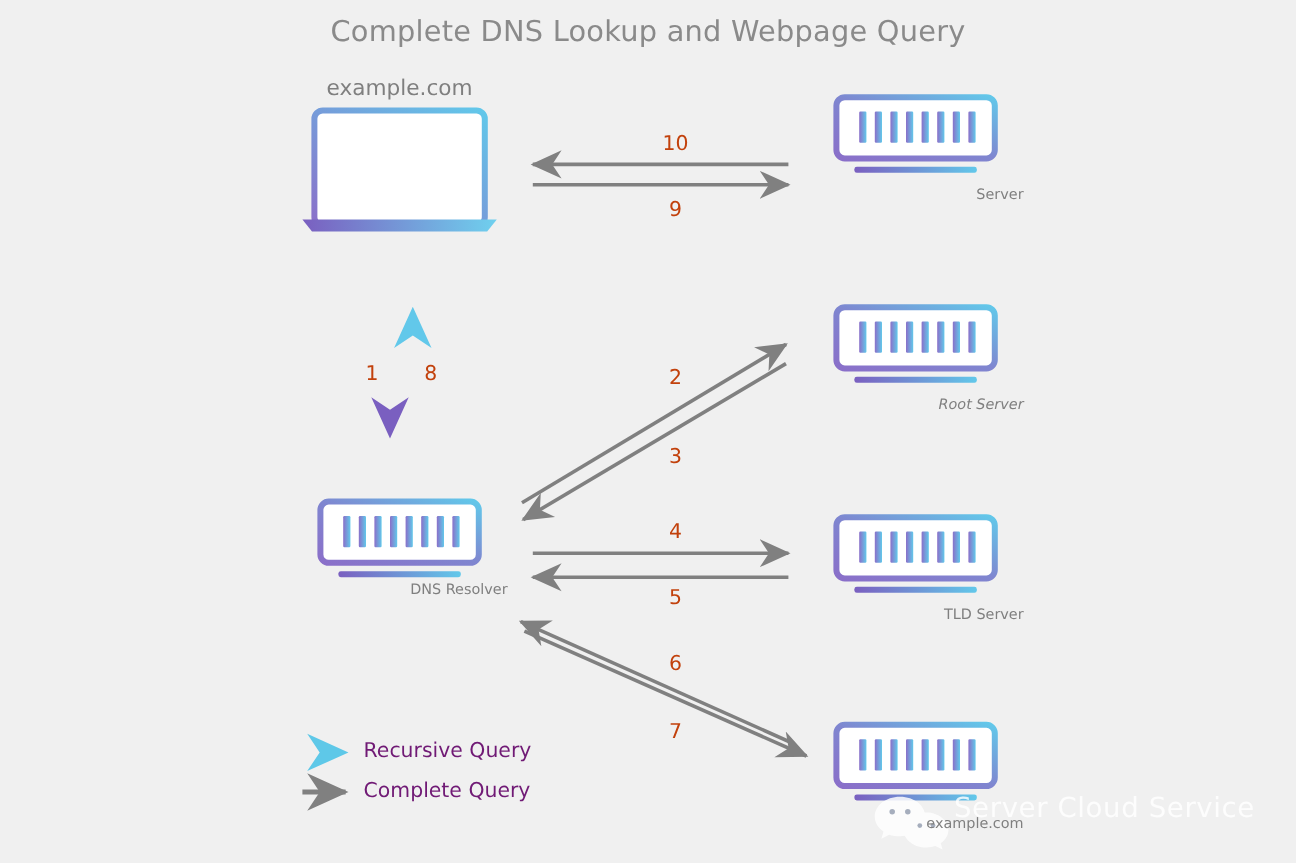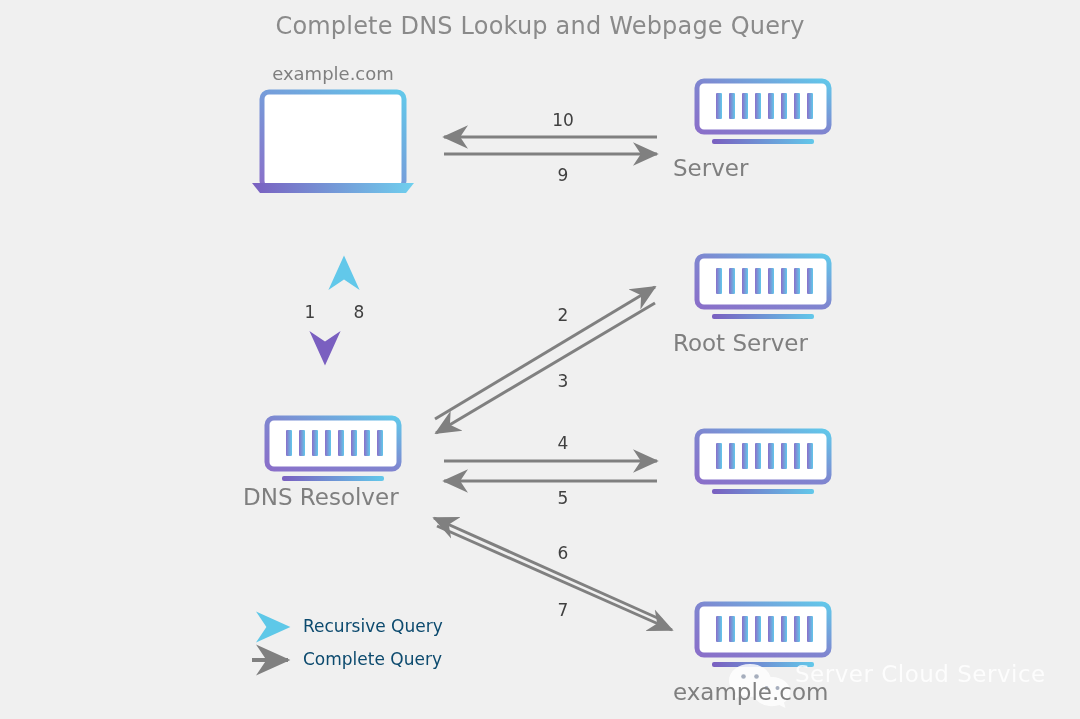--- a/index.html
+++ b/index.html
@@ -35,44 +35,44 @@
     width: 1080px;
     text-align: center;
     font-size: 24px;
     color: #8a8a8a;
     font-family: "DejaVu Sans", sans-serif;
     letter-spacing: .2px;
   }
 
   
   .node-label {
-    font-size: 23px;
+    font-size: 12px;
     color: #7f7f7f;
-    text-align: left;
+    text-align: right;
     white-space: nowrap;
   }
   .top-label {
     font-size: 18px;
     color: #7f7f7f;
     text-align: center;
     white-space: nowrap;
   }
 
   
   .step-num {
     font-size: 17px;
-    color: #404040;
+    color: #c2410c;
     text-align: center;
     white-space: nowrap;
   }
 
   
   .legend-label {
     font-size: 17px;
-    color: #0c4a6e;
+    color: #701a75;
     white-space: nowrap;
   }
 
   
   .watermark-text {
     font-size: 23px;
     color: rgba(255,255,255,0.82);
     white-space: nowrap;
     font-family: "DejaVu Sans", sans-serif;
     letter-spacing: .5px;
@@ -249,24 +249,25 @@
                L785.5,708 L783.9,702.6 C787.8,699.9 790.3,696 790.3,691.6 C790.3,683.6 782,677 772,677 Z" fill="#ffffff"></path>
       <circle cx="766.5" cy="688" r="2" fill="#9aa3b5"></circle>
       <circle cx="777.5" cy="688" r="2" fill="#9aa3b5"></circle>
     </g>
   </svg>
 
   <div class="abs top-label" style="left:243px; top:63px; width:180px;">example.com</div>
 
   <div class="abs node-label" style="left:673px; top:155px; width:180px;">Server</div>
 
-  <div class="abs node-label" style="left:673px; top:330px; width:180px;">Root Server</div>
+  <div class="abs node-label" style="left:673px; top:330px; width:180px;font-style:italic;">Root Server</div>
 
   <div class="abs node-label" style="left:243px; top:484px; width:180px;">DNS Resolver</div>
 
+  <div class="abs node-label" style="left:673px; top:505px; width:180px;">TLD Server</div>
 
   <div class="abs node-label" style="left:673px; top:679px; width:180px;">example.com</div>
 
   <div class="abs step-num" style="left:539px; top:110px; width:48px;">10</div>
   <div class="abs step-num" style="left:539px; top:165px; width:48px;">9</div>
 
   <div class="abs step-num" style="left:297px; top:302px; width:26px;">1</div>
   <div class="abs step-num" style="left:346px; top:302px; width:26px;">8</div>
 
   <div class="abs step-num" style="left:540px; top:305px; width:46px;">2</div>

